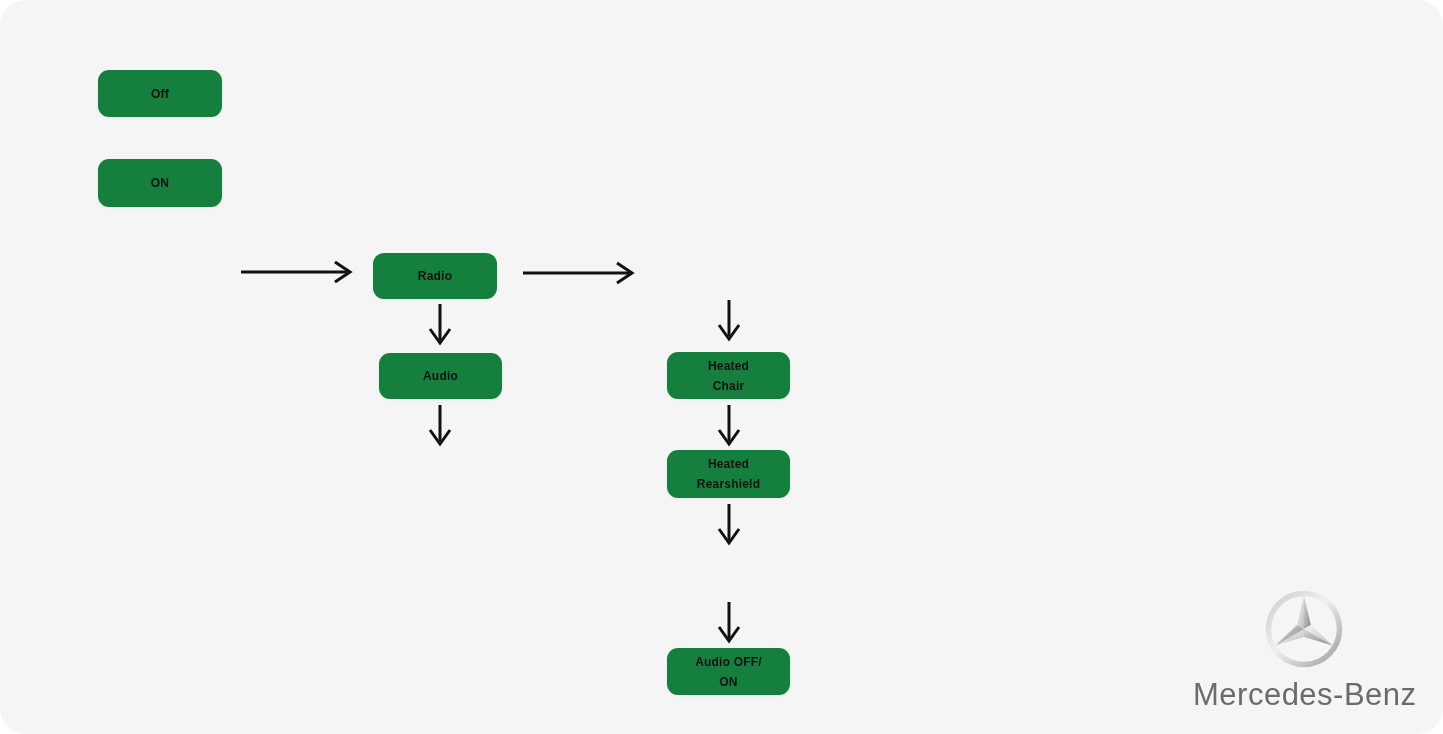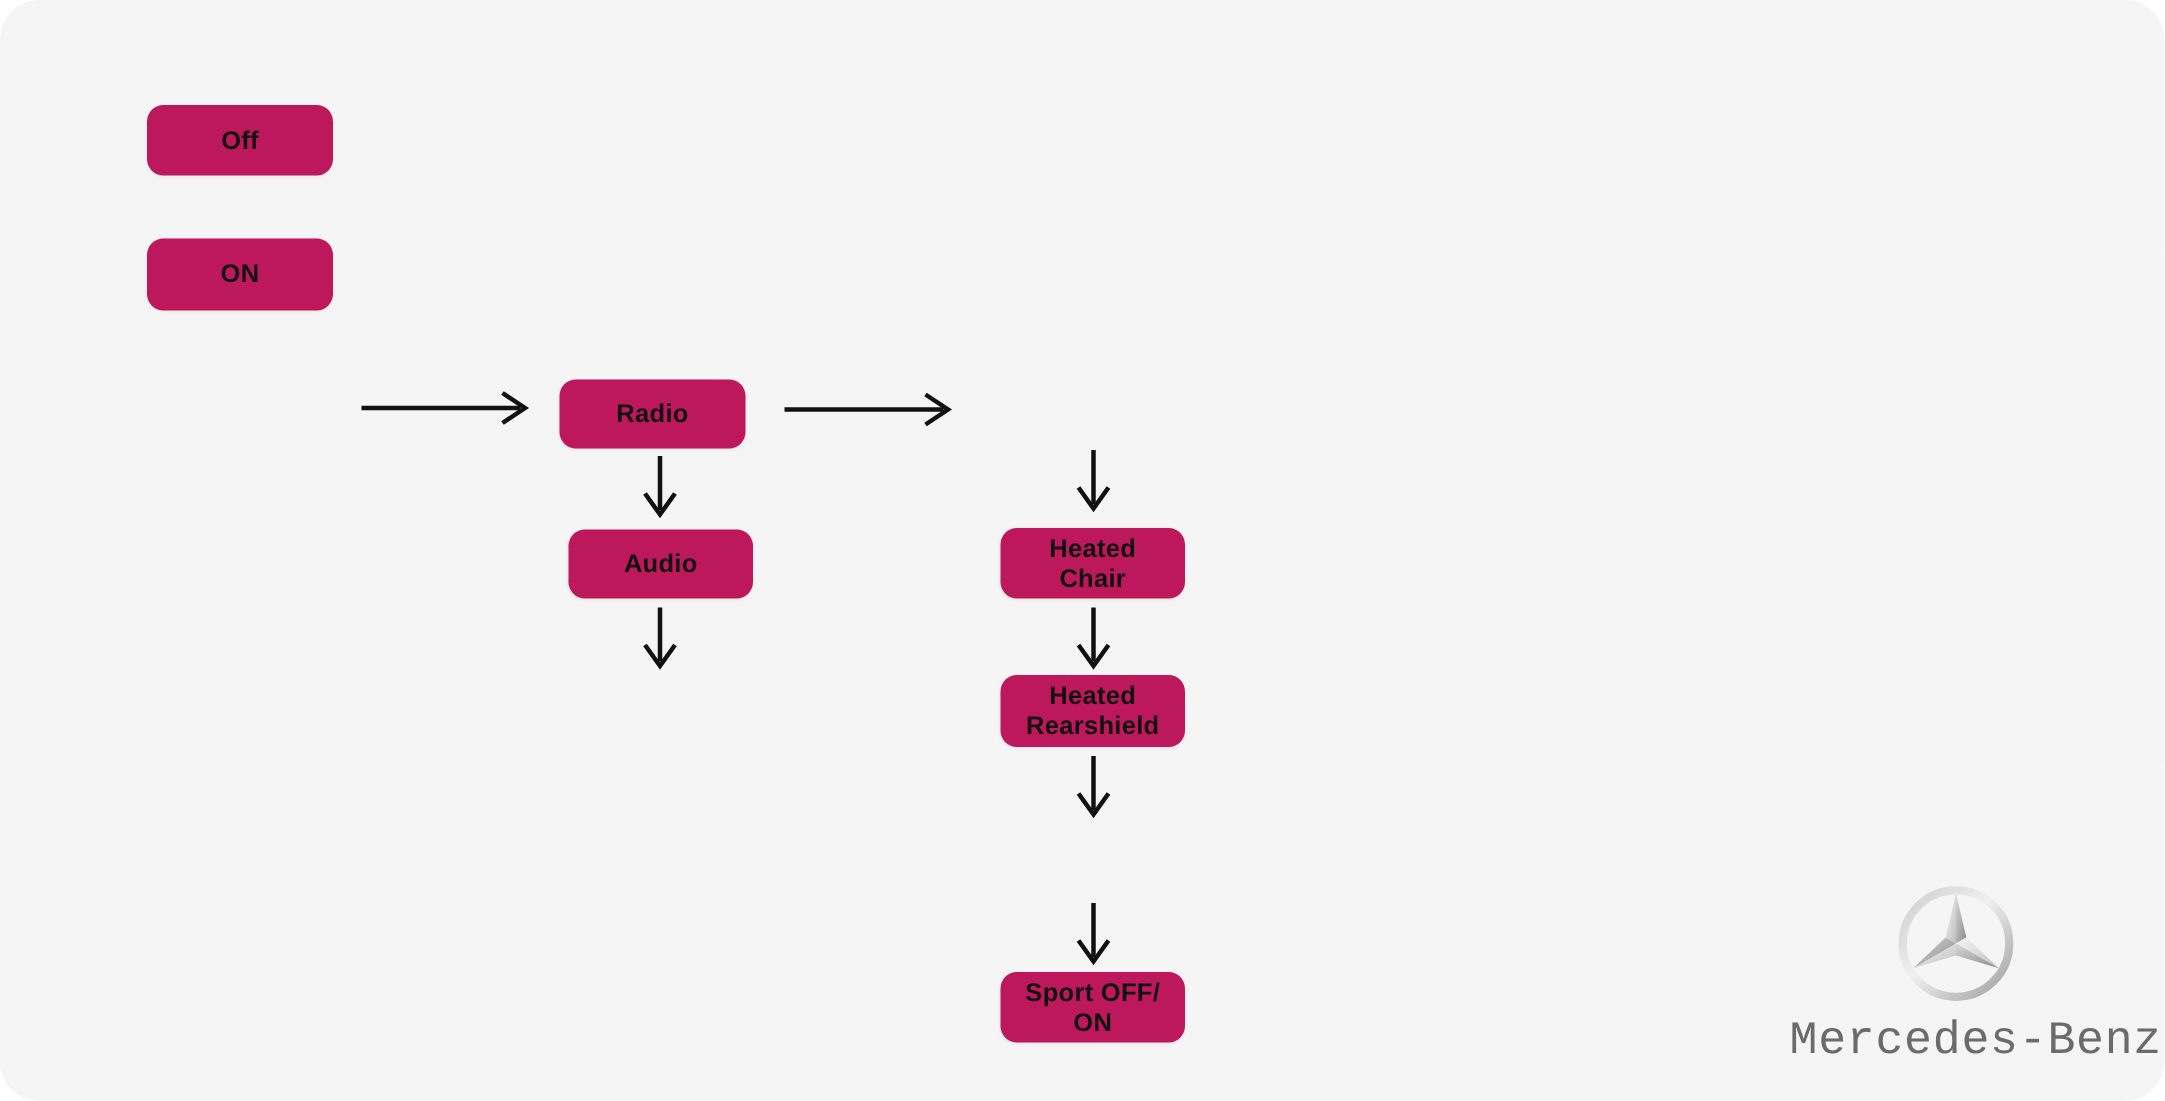--- a/index.html
+++ b/index.html
@@ -11,28 +11,28 @@
   .canvas {
     position: relative;
     width: 1443px;
     height: 734px;
     background: #f5f5f6;
     border-radius: 26px;
     overflow: hidden;
   }
   .node {
     position: absolute;
-    background: #be185d;
+    background: #15803d;
     border-radius: 11px;
     display: flex;
     align-items: center;
     justify-content: center;
     text-align: center;
     font-weight: 700;
-    font-size: 17px;
+    font-size: 12px;
     line-height: 20px;
     letter-spacing: 0.2px;
     color: #111111;
     white-space: pre-line;
     box-shadow: 0 1px 3px rgba(0,0,0,0.05), 0 0 1px rgba(0,0,0,0.04);
   }
   .arrow {
     position: absolute;
     display: block;
   }
@@ -47,21 +47,21 @@
     top: 583px;
     width: 222px;
     text-align: center;
   }
   .logo-star {
     display: block;
     margin: 0 auto;
   }
   .logo-wordmark {
     margin-top: 3px;
-    font-family: Liberation Mono, monospace;
+    font-family: Liberation Sans, sans-serif;
     font-size: 31px;
     line-height: 34px;
     color: #6b6b6b;
     letter-spacing: 0.5px;
     white-space: nowrap;
   }
 
   
   #node-off               { left: 98px;  top: 70px;  width: 124px; height: 47px; }
   #node-on                { left: 98px;  top: 159px; width: 124px; height: 48px; }
@@ -90,21 +90,21 @@
 <div class="canvas">
 
   <div class="node" id="node-off">Off</div>
   <div class="node" id="node-on">ON</div>
   <div class="node" id="node-radio">Radio</div>
   <div class="node" id="node-audio">Audio</div>
   <div class="node" id="node-heated-chair">Heated
 Chair</div>
   <div class="node" id="node-heated-rearshield">Heated
 Rearshield</div>
-  <div class="node" id="node-sport-off-on">Sport OFF/
+  <div class="node" id="node-sport-off-on">Audio OFF/
 ON</div>
 
   <svg class="arrow" id="arrow-phone-radio" width="116" height="26" viewBox="0 0 116 26">
     <line x1="1" y1="13" x2="107" y2="13"></line>
     <polyline points="95,3 110,13 95,23"></polyline>
   </svg>
   <svg class="arrow" id="arrow-radio-instilled" width="116" height="26" viewBox="0 0 116 26">
     <line x1="1" y1="13" x2="107" y2="13"></line>
     <polyline points="95,3 110,13 95,23"></polyline>
   </svg>

